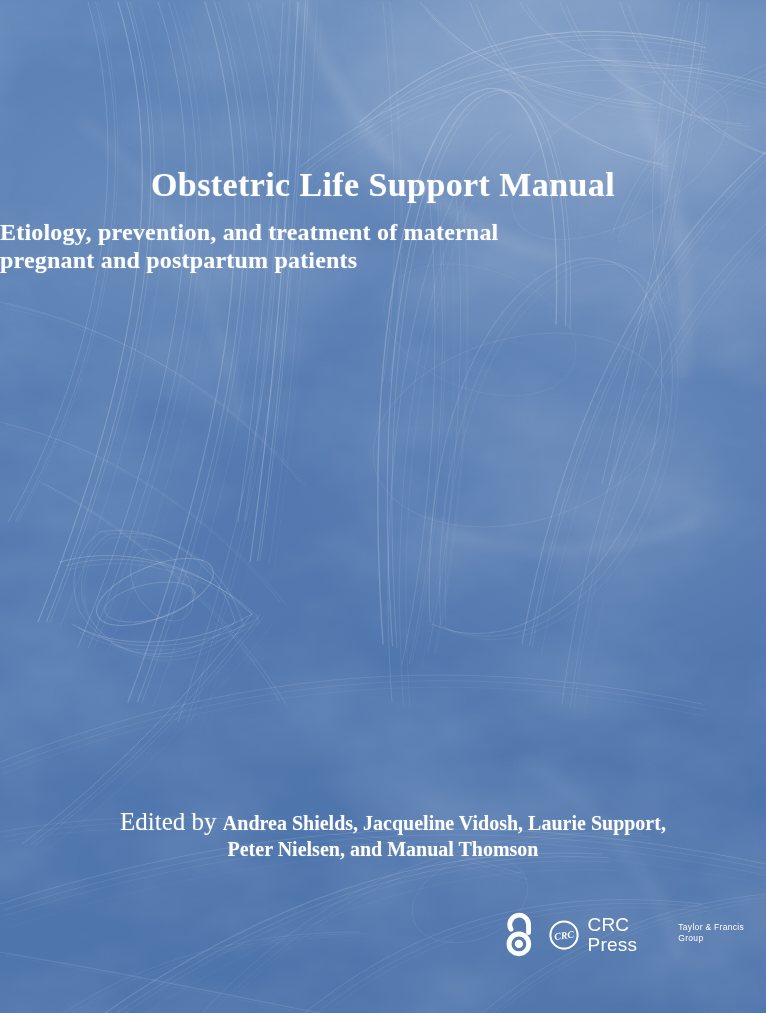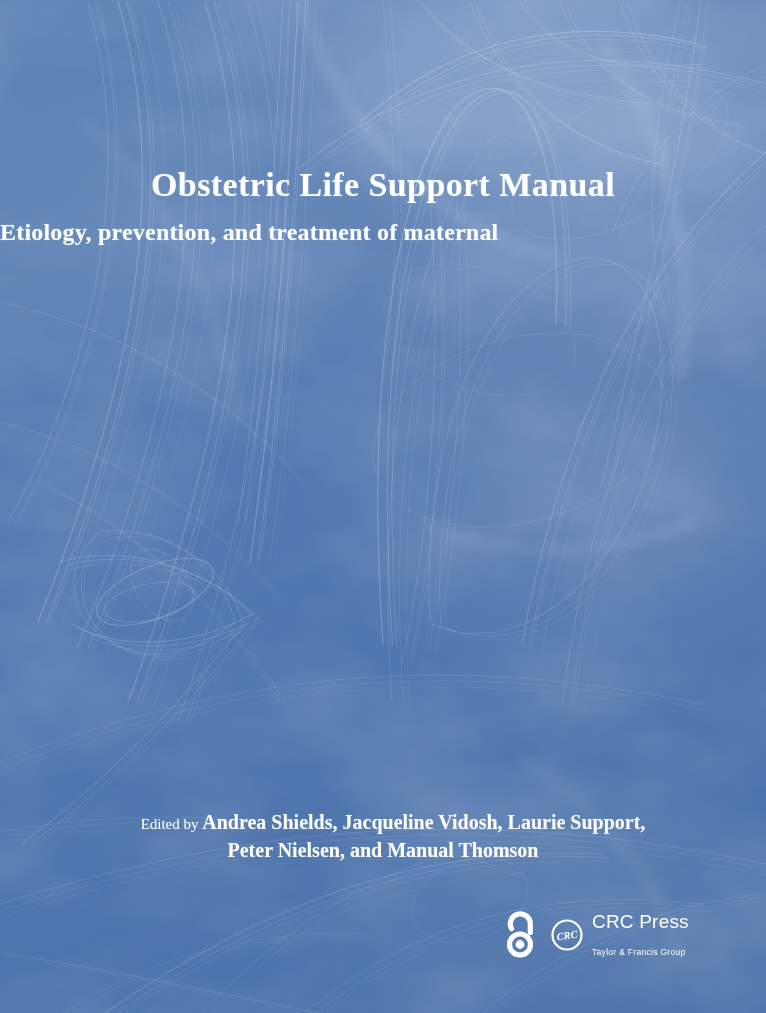--- a/index.html
+++ b/index.html
@@ -28,31 +28,31 @@
     position:absolute;top:218px;left:0;width:100%;
     font-size:24px;line-height:28px;font-weight:bold;letter-spacing:.2px;
     text-shadow:0 0 2px rgba(235,242,252,.25);
   }
   .subtitle span{display:block;}
   .editors{
     position:absolute;top:809px;left:0;width:100%;
     text-align:center;font-size:20px;line-height:26px;font-weight:bold;
     text-shadow:0 0 2px rgba(235,242,252,.2);
   }
-  .editors .prefix{font-weight:normal;font-size:15px;margin-left:20px;}
+  .editors .prefix{font-weight:normal;font-size:25px;margin-left:20px;}
   .publisher-row{
     position:absolute;left:502px;top:908px;height:54px;
     display:flex;align-items:center;gap:9px;
   }
   .oa-icon{display:block;}
   .crc-badge{display:block;}
-  .pub-text{display:flex;flex-direction:column;justify-content:center;
+  .pub-text{display:flex;flex-direction:row;justify-content:center;
     font-family:"Liberation Sans", sans-serif;}
   .pub-name{font-size:19px;line-height:20px;letter-spacing:.2px;font-weight:400;}
-  .pub-group{font-size:8.5px;line-height:11px;letter-spacing:.3px;margin-top:15px;font-weight:400;}
+  .pub-group{font-size:8.5px;line-height:11px;letter-spacing:.3px;margin-top:7px;font-weight:400;}
 </style>
 </head>
 <body>
 
 <div class="cover">
 
   <svg class="texture" width="766" height="1013" viewBox="0 0 766 1013" aria-hidden="true">
     <defs>
       <filter id="clouds" x="-10%" y="-10%" width="120%" height="120%">
         <feTurbulence type="fractalNoise" baseFrequency="0.006 0.009" numOctaves="4" seed="11"></feTurbulence>
@@ -224,20 +224,21 @@
         <ellipse cx="620" cy="160" rx="120" ry="60" transform="rotate(-30 620 160)" stroke-width="1" opacity="0.08"></ellipse>
         <ellipse cx="470" cy="900" rx="60" ry="40" transform="rotate(-20 470 900)" stroke-width="0.8" opacity="0.08"></ellipse>
       </g>
   </svg>
 
   <div class="textlayer">
     <div class="title">Obstetric Life Support Manual</div>
 
     <div class="subtitle">
       <span>Etiology, prevention, and treatment of maternal</span>
+      <span>pregnant and postpartum patients</span>
     </div>
 
     <div class="editors">
       <div><span class="prefix">Edited by </span><span>Andrea Shields, Jacqueline Vidosh, Laurie Support,</span></div>
       <div>Peter Nielsen, and Manual Thomson</div>
     </div>
 
     <div class="publisher-row">
 
       <svg class="oa-icon" width="40" height="54" viewBox="0 0 40 54" aria-hidden="true">

